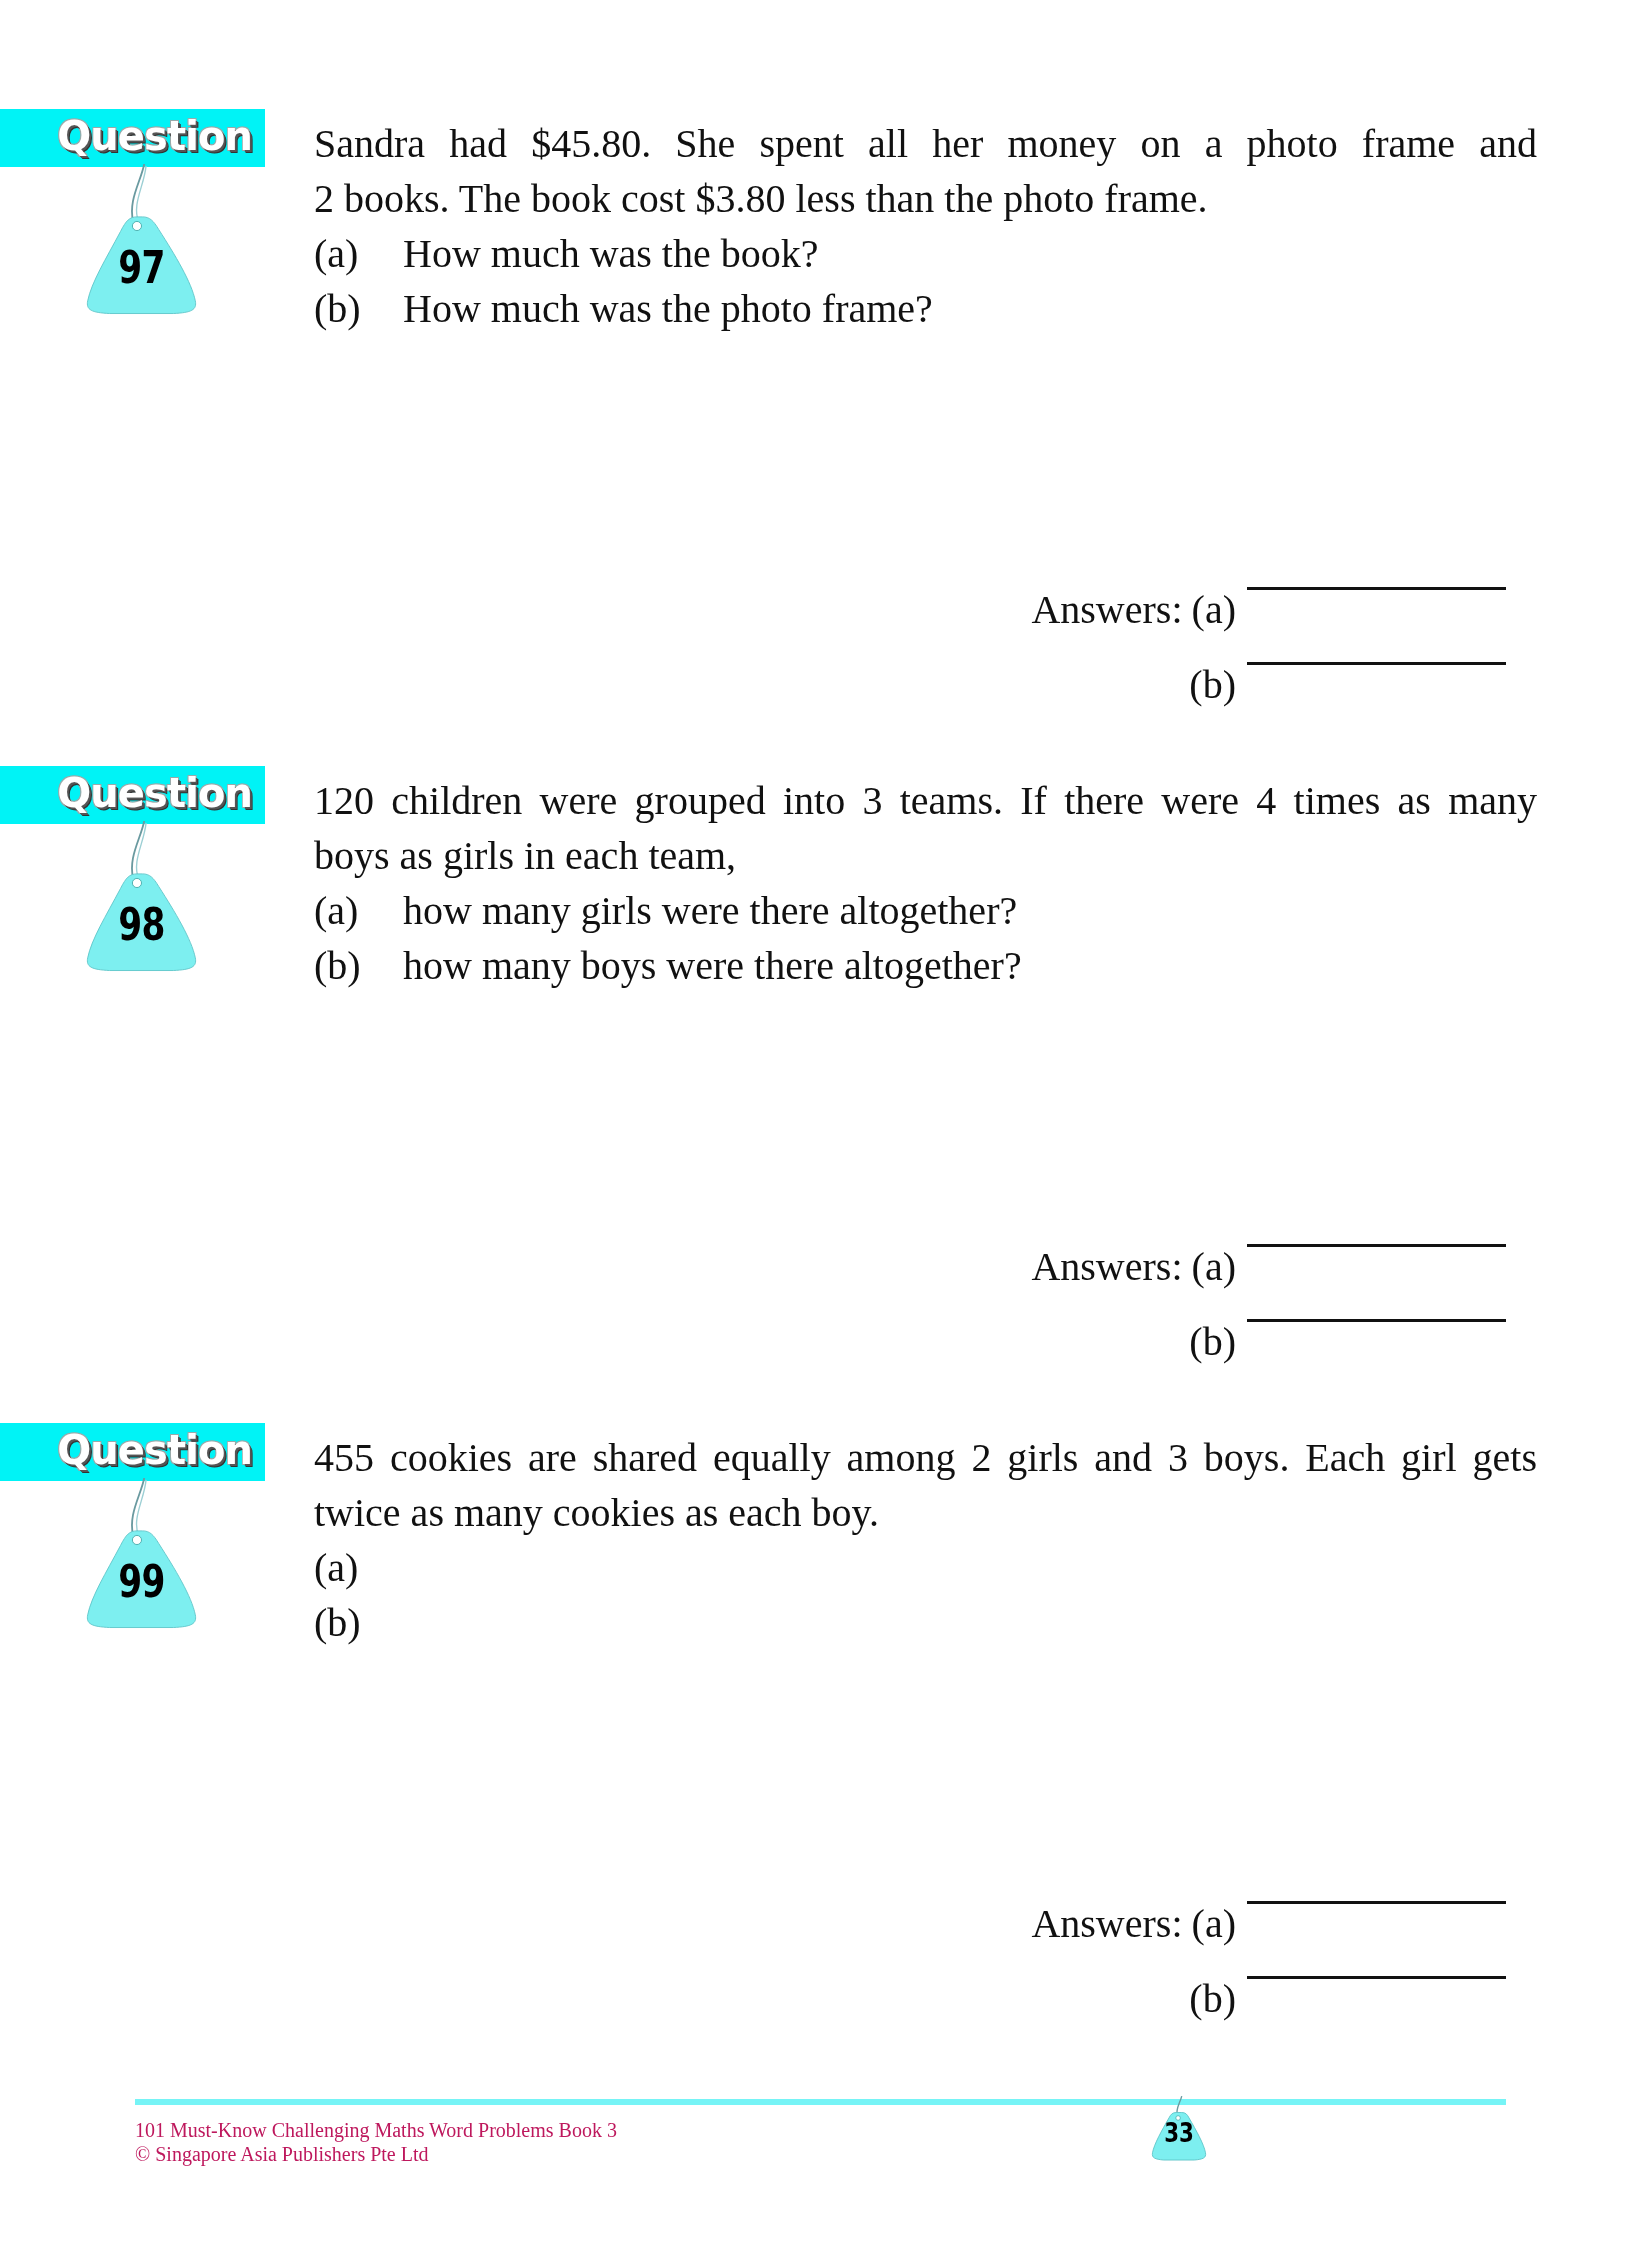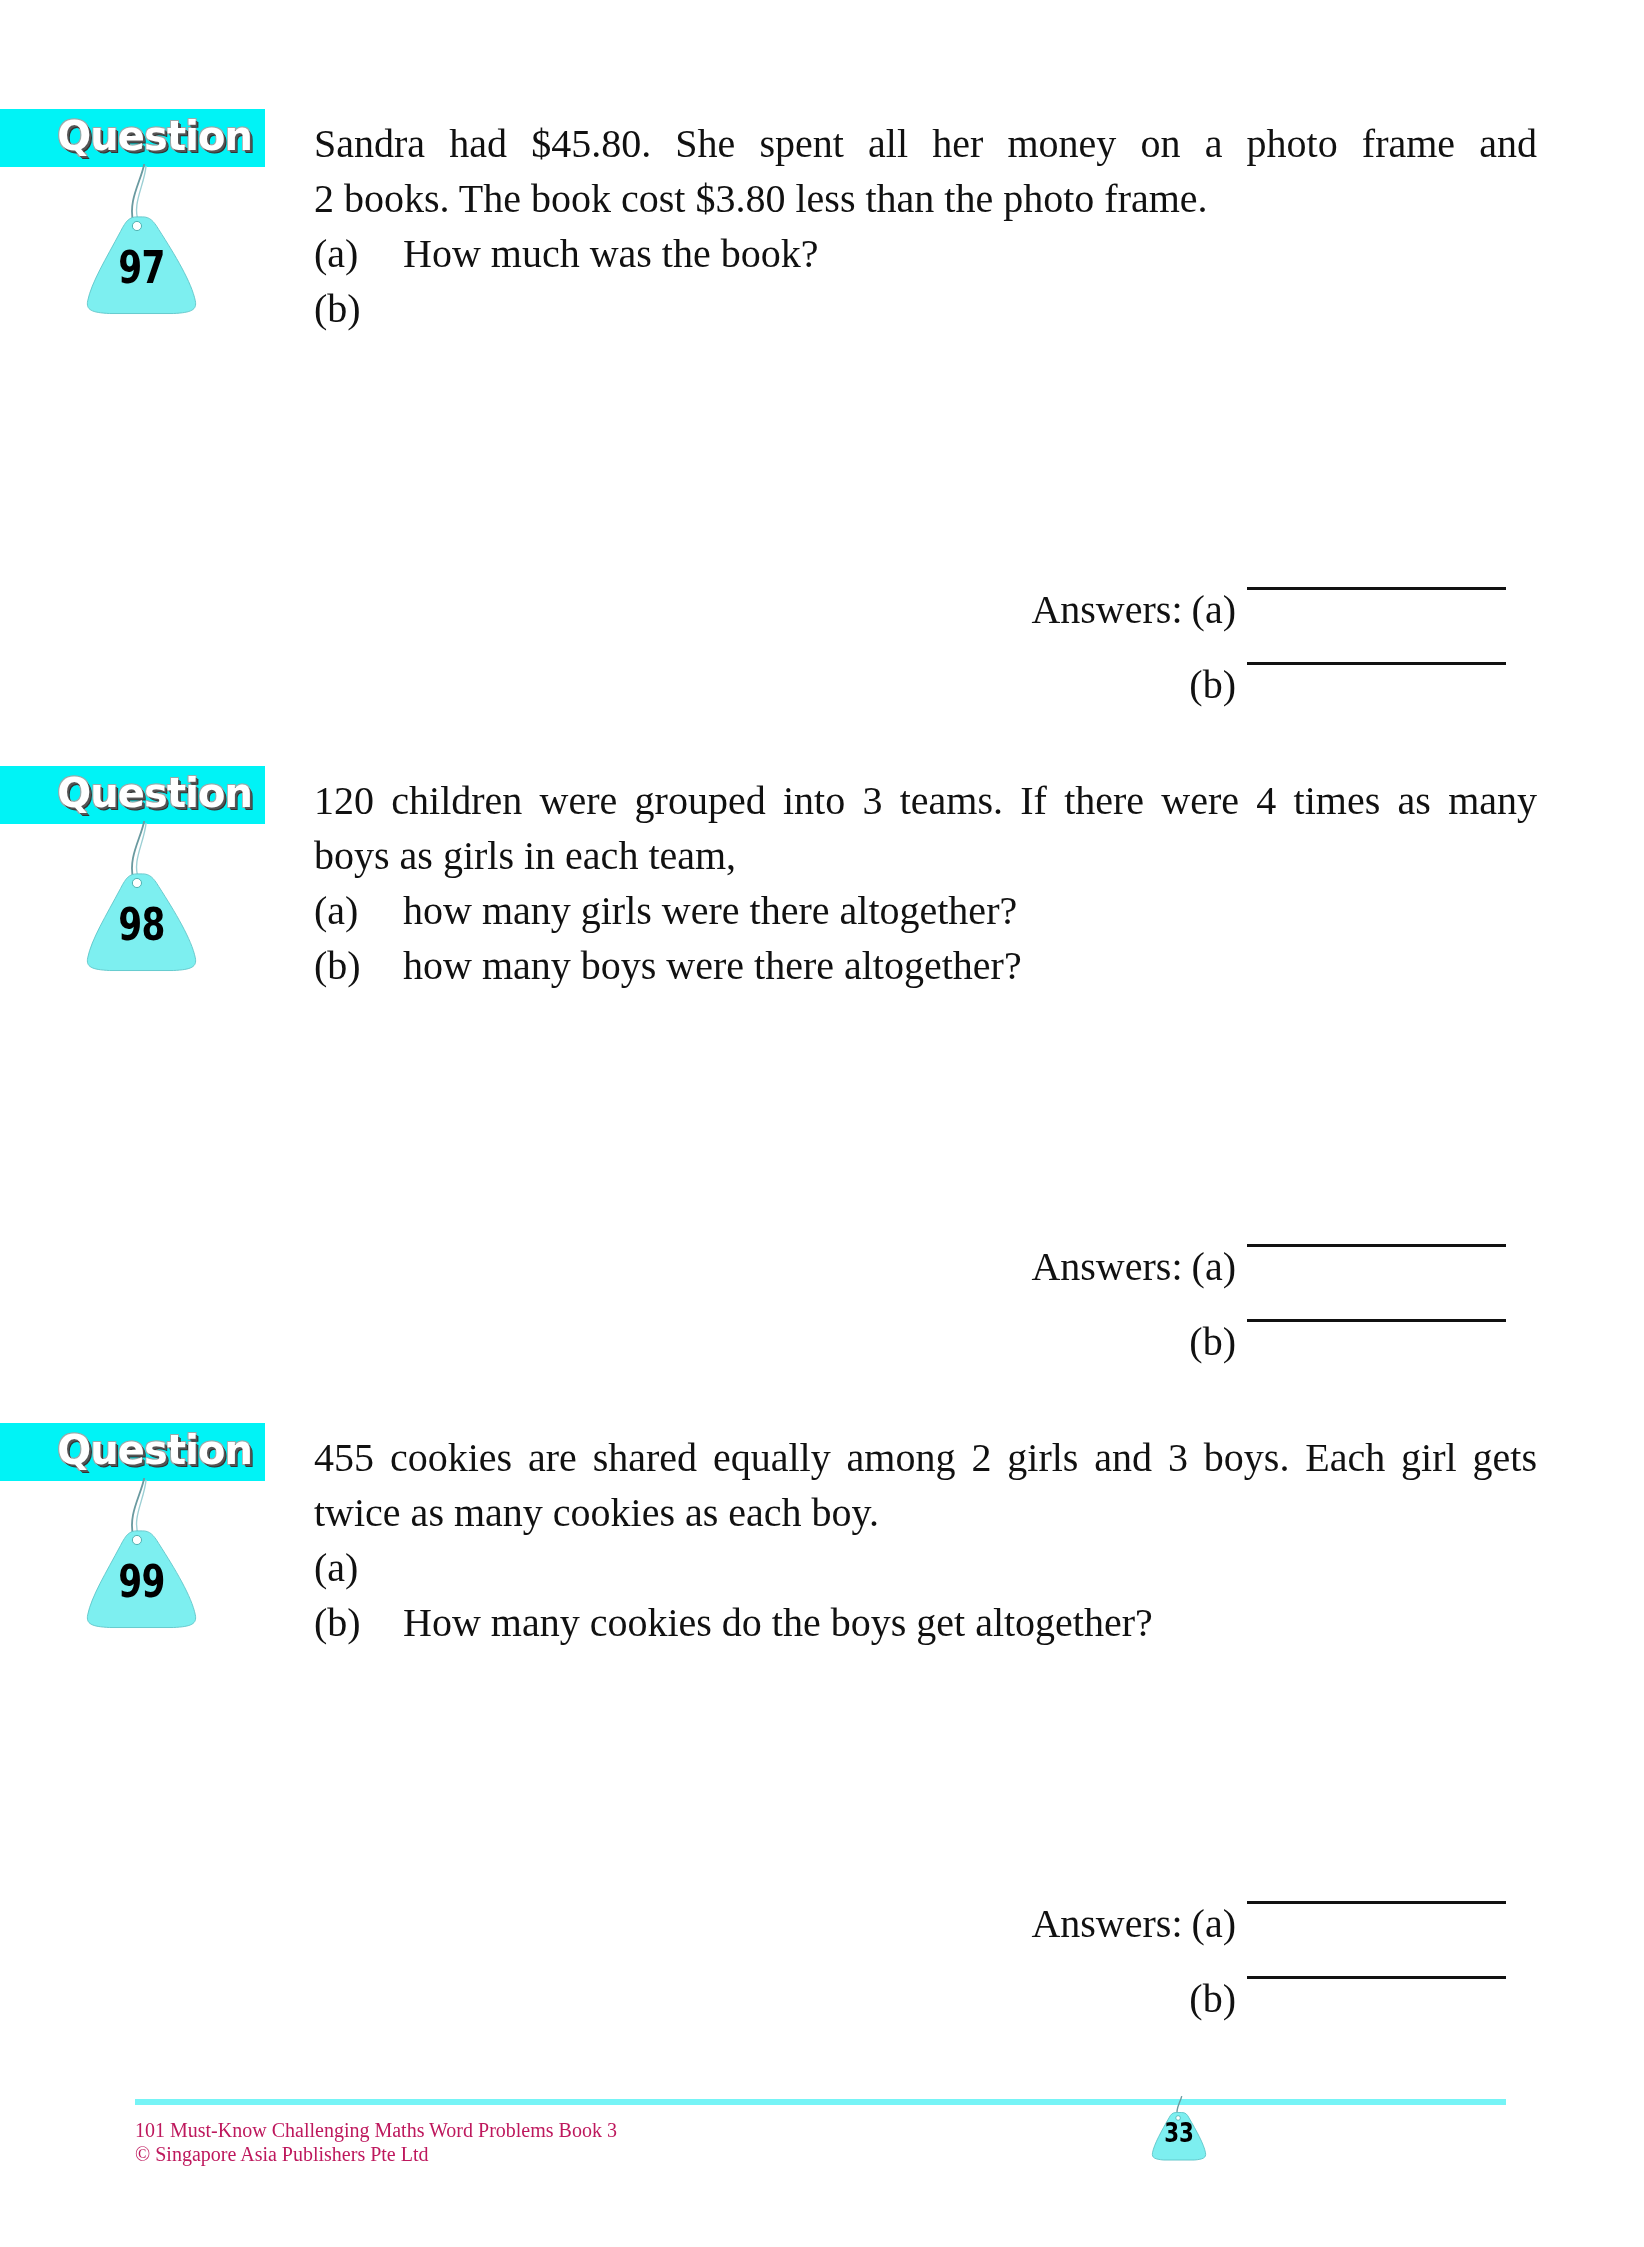--- a/index.html
+++ b/index.html
@@ -43,20 +43,21 @@
   </div>
   <div class="stem">
     <div class="line justify">Sandra had $45.80. She spent all her money on a photo frame and</div>
     <div class="line">2 books. The book cost $3.80 less than the photo frame.</div>
     <div class="sub">
       <span class="sub-label">(a)</span>
       <span>How much was the book?</span>
     </div>
     <div class="sub">
       <span class="sub-label">(b)</span>
+      <span>How much was the photo frame?</span>
     </div>
   </div>
   <div class="answers" style="top:0;">
     <div class="ans-row" style="top:478px;">
       <span class="ans-text">Answers:</span>
       <span class="ans-text" style="margin-left:9.1px;">(a)</span>
       <span class="ans-line"></span>
     </div>
     <div class="ans-row" style="top:553px;">
       <span class="ans-text">(b)</span>
@@ -117,21 +118,20 @@
     <div class="tag-number">99</div>
   </div>
   <div class="stem">
     <div class="line justify">455 cookies are shared equally among 2 girls and 3 boys. Each girl gets</div>
     <div class="line">twice as many cookies as each boy.</div>
     <div class="sub">
       <span class="sub-label">(a)</span>
     </div>
     <div class="sub">
       <span class="sub-label">(b)</span>
-      <span>How many cookies do the boys get altogether?</span>
     </div>
   </div>
   <div class="answers" style="top:0;">
     <div class="ans-row" style="top:478px;">
       <span class="ans-text">Answers:</span>
       <span class="ans-text" style="margin-left:9.1px;">(a)</span>
       <span class="ans-line"></span>
     </div>
     <div class="ans-row" style="top:553px;">
       <span class="ans-text">(b)</span>

